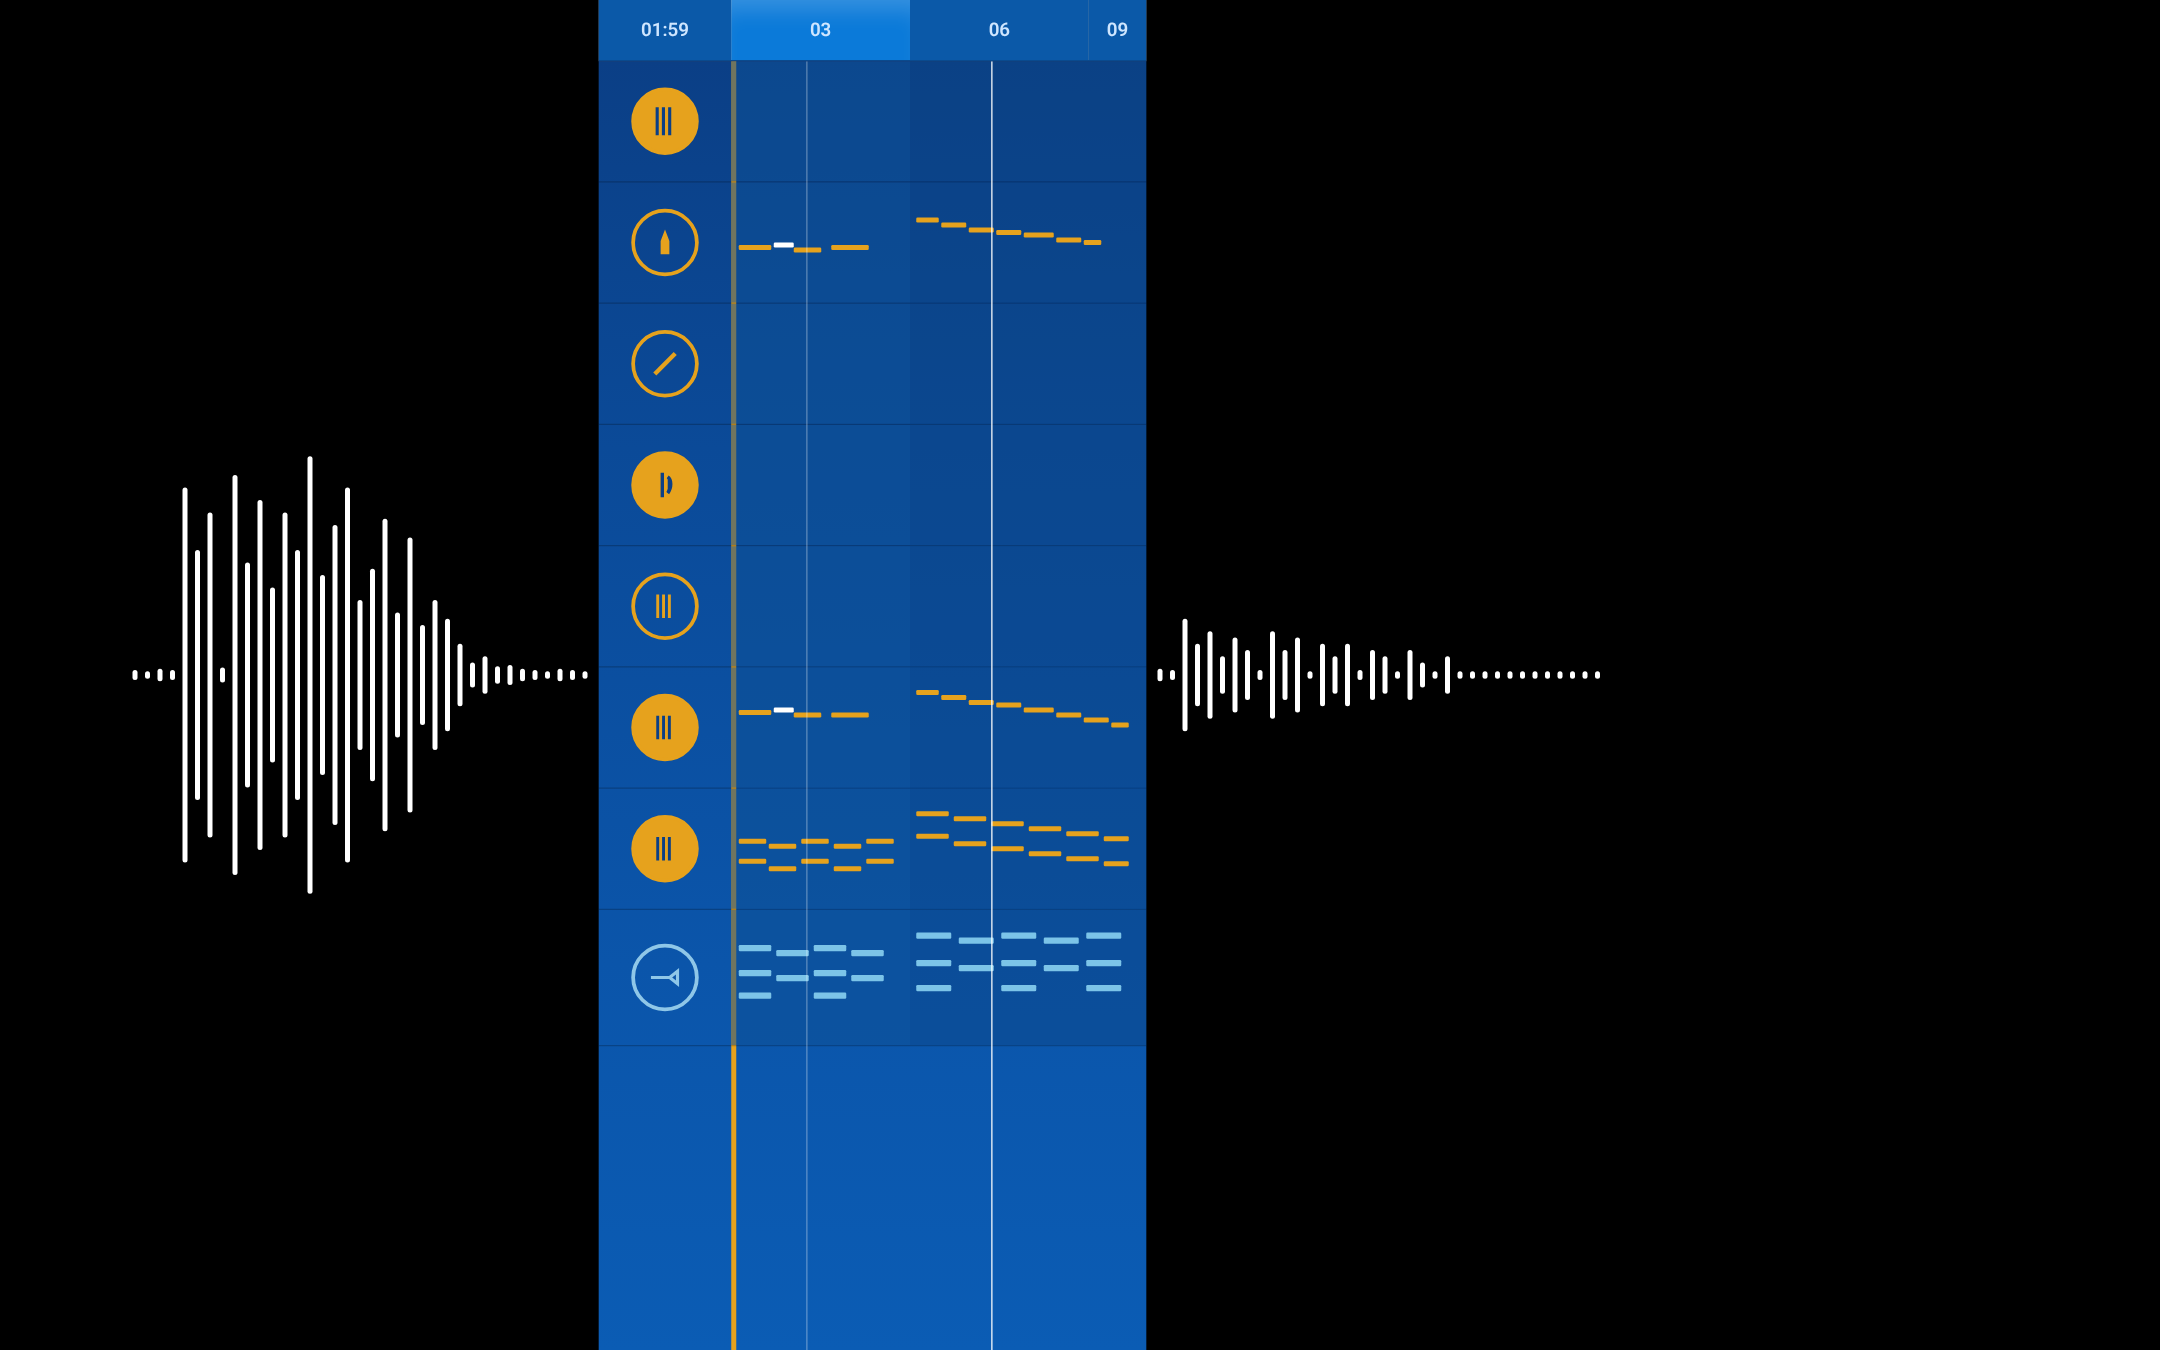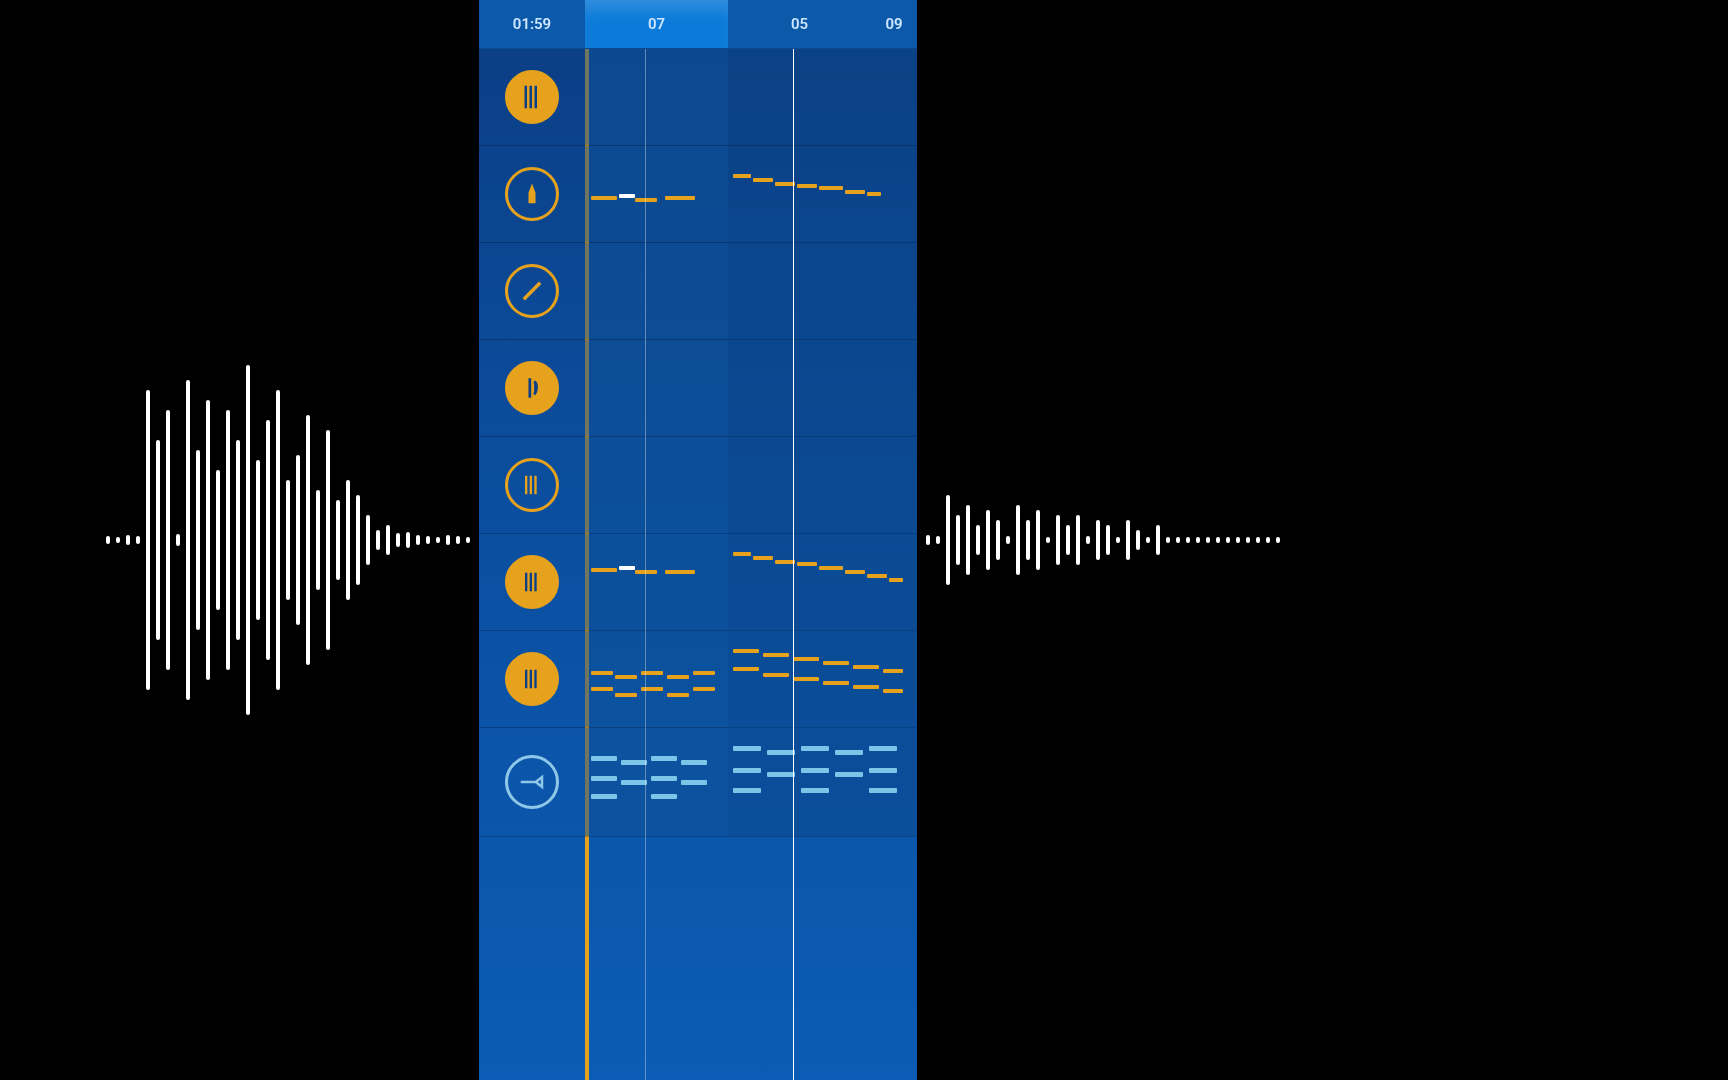--- a/index.html
+++ b/index.html
@@ -55,22 +55,22 @@
   <div class="wave">
     <div class="wave-inner" id="wave-left" style="left:0;width:479px;text-align:right;padding-right:6px;box-sizing:border-box;"><span class="bar" style="width: 4px; height: 8px;"></span><span class="bar" style="width: 4px; height: 6px;"></span><span class="bar" style="width: 4px; height: 10px;"></span><span class="bar" style="width: 4px; height: 8px;"></span><span class="bar" style="width: 4px; height: 300px;"></span><span class="bar" style="width: 4px; height: 200px;"></span><span class="bar" style="width: 4px; height: 260px;"></span><span class="bar" style="width: 4px; height: 12px;"></span><span class="bar" style="width: 4px; height: 320px;"></span><span class="bar" style="width: 4px; height: 180px;"></span><span class="bar" style="width: 4px; height: 280px;"></span><span class="bar" style="width: 4px; height: 140px;"></span><span class="bar" style="width: 4px; height: 260px;"></span><span class="bar" style="width: 4px; height: 200px;"></span><span class="bar" style="width: 4px; height: 350px;"></span><span class="bar" style="width: 4px; height: 160px;"></span><span class="bar" style="width: 4px; height: 240px;"></span><span class="bar" style="width: 4px; height: 300px;"></span><span class="bar" style="width: 4px; height: 120px;"></span><span class="bar" style="width: 4px; height: 170px;"></span><span class="bar" style="width: 4px; height: 250px;"></span><span class="bar" style="width: 4px; height: 100px;"></span><span class="bar" style="width: 4px; height: 220px;"></span><span class="bar" style="width: 4px; height: 80px;"></span><span class="bar" style="width: 4px; height: 120px;"></span><span class="bar" style="width: 4px; height: 90px;"></span><span class="bar" style="width: 4px; height: 50px;"></span><span class="bar" style="width: 4px; height: 20px;"></span><span class="bar" style="width: 4px; height: 30px;"></span><span class="bar" style="width: 4px; height: 14px;"></span><span class="bar" style="width: 4px; height: 16px;"></span><span class="bar" style="width: 4px; height: 10px;"></span><span class="bar" style="width: 4px; height: 8px;"></span><span class="bar" style="width: 4px; height: 6px;"></span><span class="bar" style="width: 4px; height: 10px;"></span><span class="bar" style="width: 4px; height: 8px;"></span><span class="bar" style="width: 4px; height: 6px;"></span></div>
     <div class="wave-inner" id="wave-right" style="left:917px;right:0;text-align:left;padding-left:6px;"><span class="bar" style="width: 4px; height: 10px;"></span><span class="bar" style="width: 4px; height: 8px;"></span><span class="bar" style="width: 4px; height: 90px;"></span><span class="bar" style="width: 4px; height: 50px;"></span><span class="bar" style="width: 4px; height: 70px;"></span><span class="bar" style="width: 4px; height: 30px;"></span><span class="bar" style="width: 4px; height: 60px;"></span><span class="bar" style="width: 4px; height: 40px;"></span><span class="bar" style="width: 4px; height: 8px;"></span><span class="bar" style="width: 4px; height: 70px;"></span><span class="bar" style="width: 4px; height: 40px;"></span><span class="bar" style="width: 4px; height: 60px;"></span><span class="bar" style="width: 4px; height: 6px;"></span><span class="bar" style="width: 4px; height: 50px;"></span><span class="bar" style="width: 4px; height: 30px;"></span><span class="bar" style="width: 4px; height: 50px;"></span><span class="bar" style="width: 4px; height: 8px;"></span><span class="bar" style="width: 4px; height: 40px;"></span><span class="bar" style="width: 4px; height: 30px;"></span><span class="bar" style="width: 4px; height: 6px;"></span><span class="bar" style="width: 4px; height: 40px;"></span><span class="bar" style="width: 4px; height: 20px;"></span><span class="bar" style="width: 4px; height: 6px;"></span><span class="bar" style="width: 4px; height: 30px;"></span><span class="bar" style="width: 4px; height: 6px;"></span><span class="bar" style="width: 4px; height: 6px;"></span><span class="bar" style="width: 4px; height: 6px;"></span><span class="bar" style="width: 4px; height: 6px;"></span><span class="bar" style="width: 4px; height: 6px;"></span><span class="bar" style="width: 4px; height: 6px;"></span><span class="bar" style="width: 4px; height: 6px;"></span><span class="bar" style="width: 4px; height: 6px;"></span><span class="bar" style="width: 4px; height: 6px;"></span><span class="bar" style="width: 4px; height: 6px;"></span><span class="bar" style="width: 4px; height: 6px;"></span><span class="bar" style="width: 4px; height: 6px;"></span></div>
   </div>
 
   <div class="phone">
 
 
     <div class="ruler">
       <div class="timecell tc0">01:59</div>
-      <div class="timecell tc1">07</div>
-      <div class="timecell tc2">05</div>
+      <div class="timecell tc1">03</div>
+      <div class="timecell tc2">06</div>
       <div class="timecell tc3">09</div>
     </div>
 
     <div class="tracks">
       <div class="tkicons">
 
         <div class="tkrow">
           <span class="disc disc-orange">
             <svg width="30" height="30" viewBox="0 0 24 24" fill="#0b3f86">
                 <path d="M7 3v18M11 3v18M15 3v18M5 8h12M5 16h12"></path>

